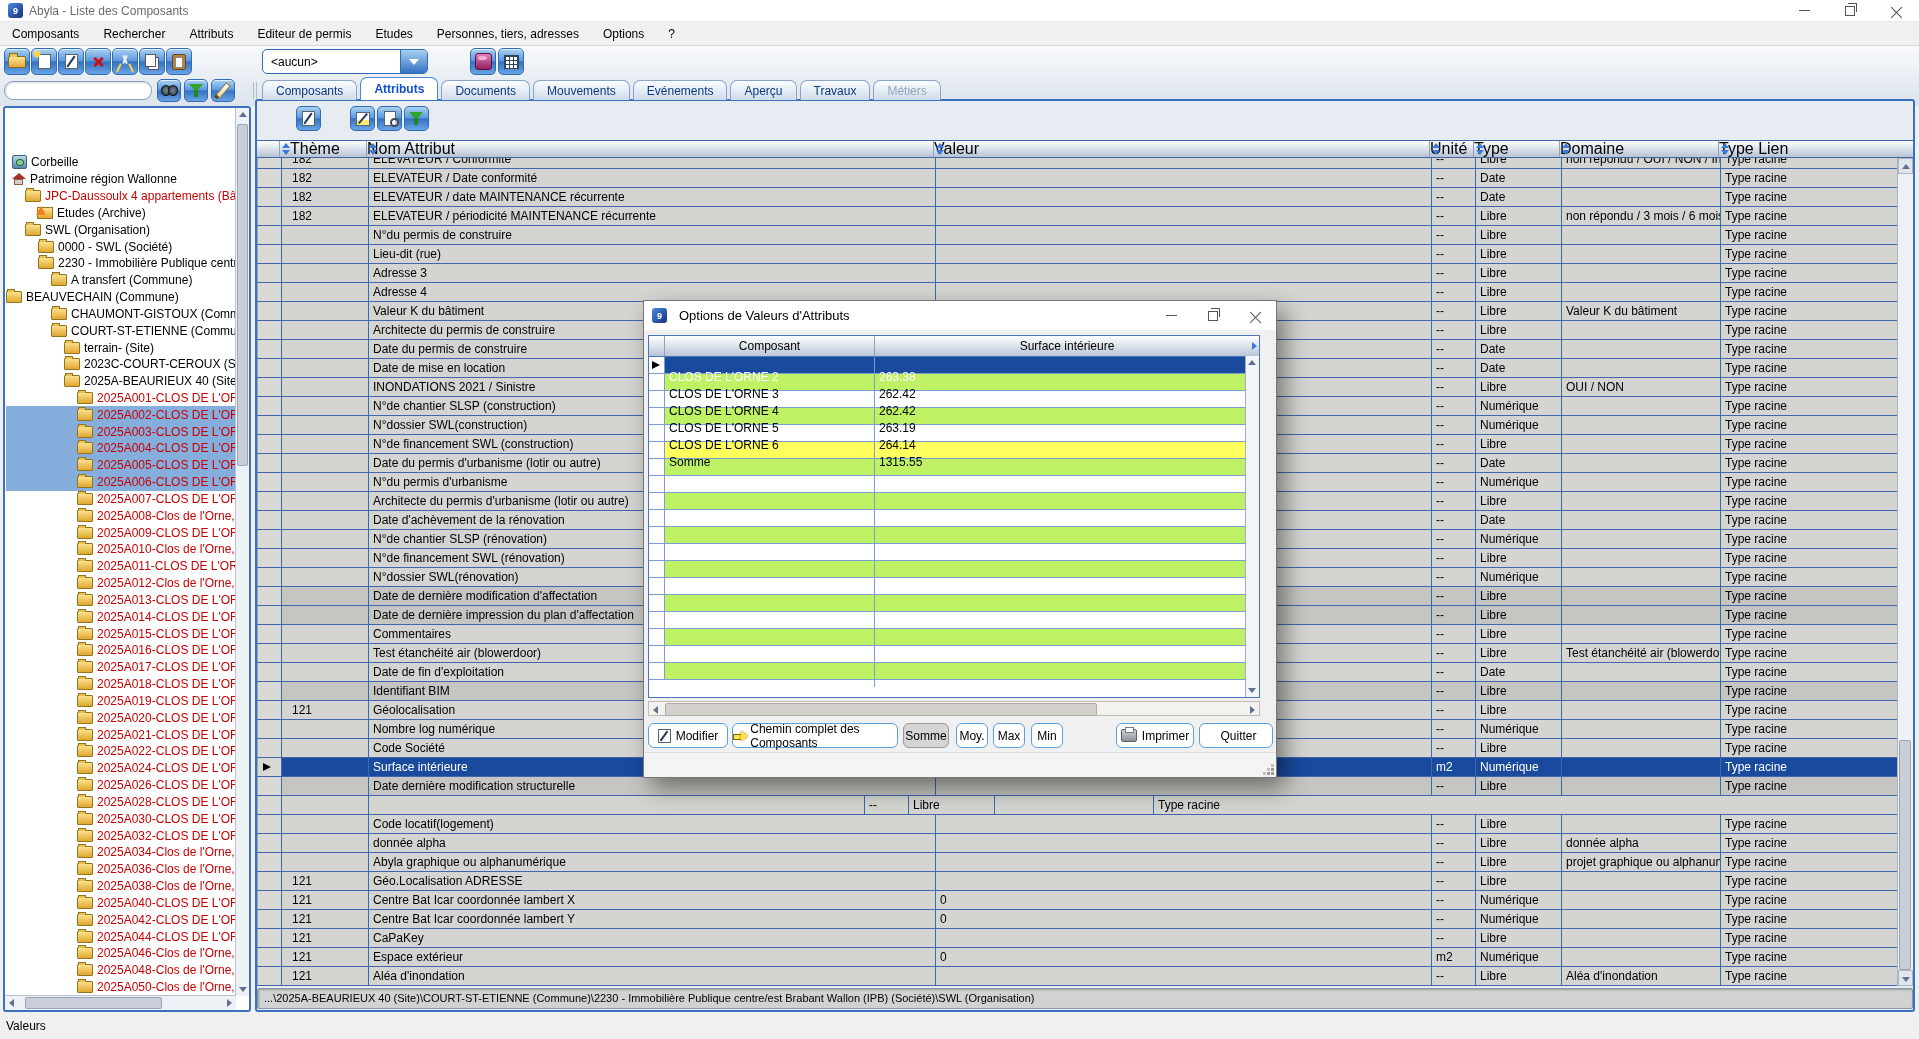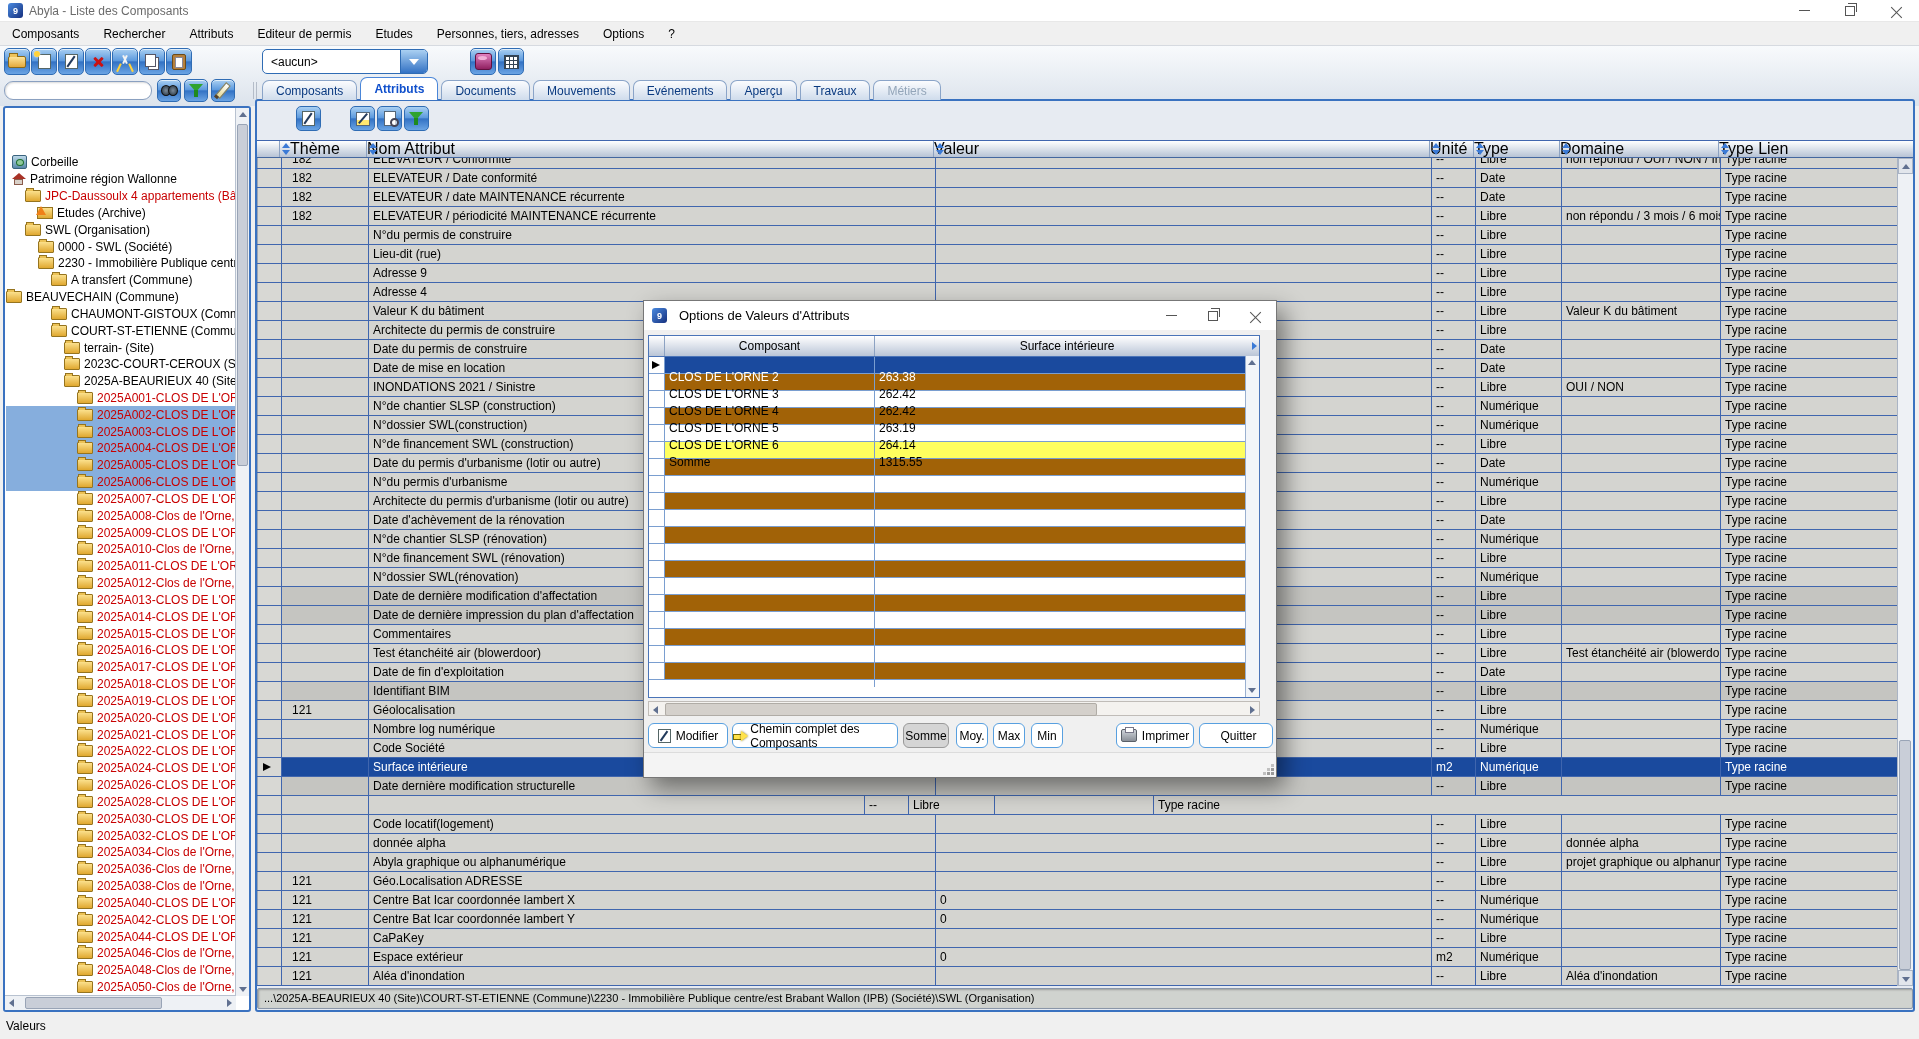--- a/index.html
+++ b/index.html
@@ -140,21 +140,21 @@
   .dlg-titletext{font-size:13px;margin-left:6px;}
   .dlg-ctrl{margin-left:auto;display:flex;height:100%;}
   .dwbtn{width:42px;height:100%;display:flex;align-items:center;justify-content:center;}
   .dlg-table{position:absolute;left:4px;top:34px;width:612px;height:363px;border:1px solid #4a74b8;background:#fff;box-sizing:border-box;overflow:hidden;}
   .dlg-head{height:20px;display:flex;background:linear-gradient(#ffffff,#b9c5d7);border-bottom:1px solid #4a74b8;position:relative;}
   .dhc{display:flex;align-items:center;justify-content:center;font-size:12px;border-right:1px solid #8ca2c2;box-sizing:border-box;}
   .dhc-gut{width:16px;flex:none;}
   .dhc-comp{width:210px;}
   .dhc-surf{flex:1;border-right:none;}
   .dlg-row{display:flex;height:17px;box-sizing:border-box;border-bottom:1px solid #7a9ed0;font-size:12px;background:#fff;}
-  .dlg-row.alt{background:#a16207;}
+  .dlg-row.alt{background:#bef264;}
   .dlg-row.sum{background:#ffff5e;}
   .dlg-row.sel{background:#1a4a9e;color:#fff;}
   .dcell{box-sizing:border-box;padding:12px 4px;line-height:16px;white-space:nowrap;overflow:hidden;}
   .dgut{width:16px;flex:none;background:#fff;border-right:1px solid #7a9ed0;position:relative;padding:0;}
   .dlg-row.sel .dgut::after{content:'';position:absolute;left:3px;top:4px;width:0;height:0;border-left:8px solid #000;border-top:4px solid transparent;border-bottom:4px solid transparent;}
   .dcomp{width:210px;border-right:1px solid #7a9ed0;}
   .dsurf{flex:1;}
   .dlg-vscroll{position:absolute;right:0;top:20px;width:13px;bottom:0;background:#f2f5f9;border-left:1px solid #9ab0d0;}
   .dlg-hscroll{position:absolute;left:4px;top:400px;width:612px;height:15px;background:#f4f2ef;border:1px solid #c0bcb8;box-sizing:border-box;}
   .dlg-hthumb{position:absolute;left:16px;top:1px;width:430px;height:11px;background:#d4d0cb;border:1px solid #b0aca6;border-radius:2px;}
@@ -593,21 +593,21 @@
           <div class="gc w-nom">Lieu-dit (rue)</div>
           <div class="gc w-val"></div>
           <div class="gc w-unit">--</div>
           <div class="gc w-type">Libre</div>
           <div class="gc w-dom"></div>
           <div class="gc w-lien">Type racine</div>
         </div>
         <div class="g-row">
           <div class="gut"></div>
           <div class="gc w-theme"></div>
-          <div class="gc w-nom">Adresse 9</div>
+          <div class="gc w-nom">Adresse 3</div>
           <div class="gc w-val"></div>
           <div class="gc w-unit">--</div>
           <div class="gc w-type">Libre</div>
           <div class="gc w-dom"></div>
           <div class="gc w-lien">Type racine</div>
         </div>
         <div class="g-row">
           <div class="gut"></div>
           <div class="gc w-theme"></div>
           <div class="gc w-nom">Adresse 4</div>

